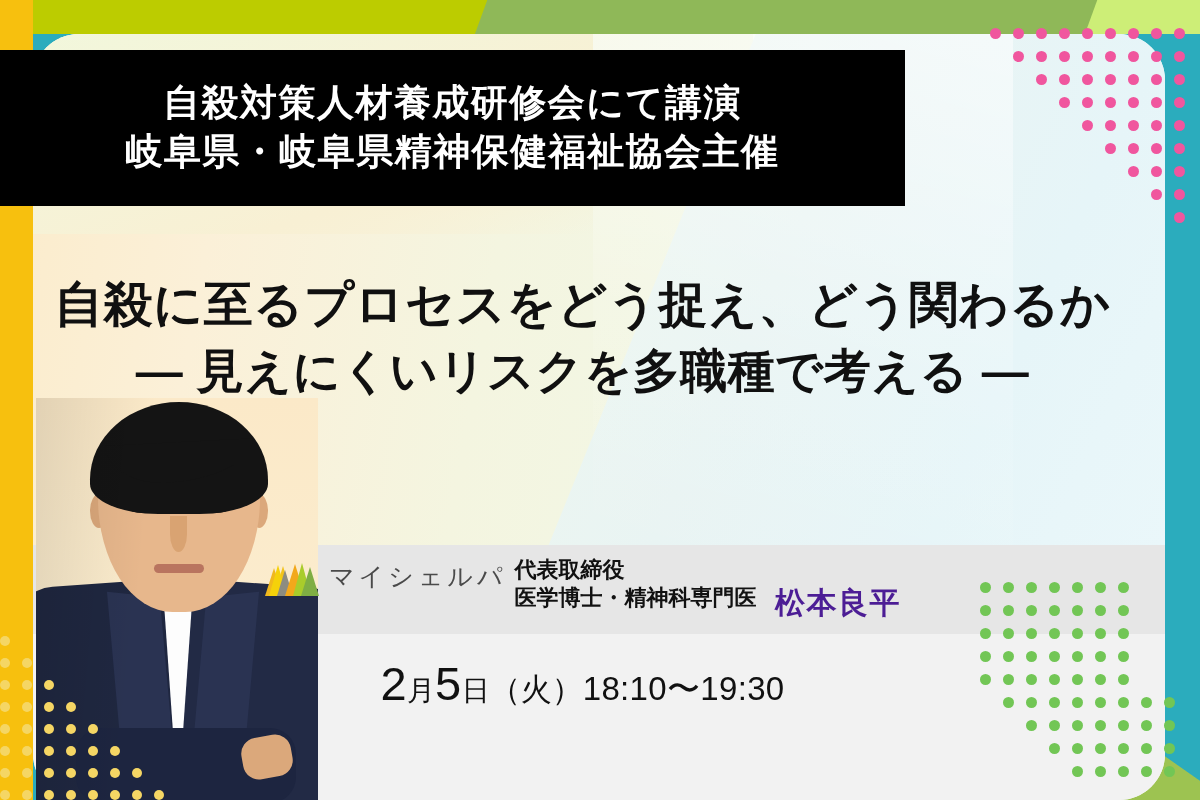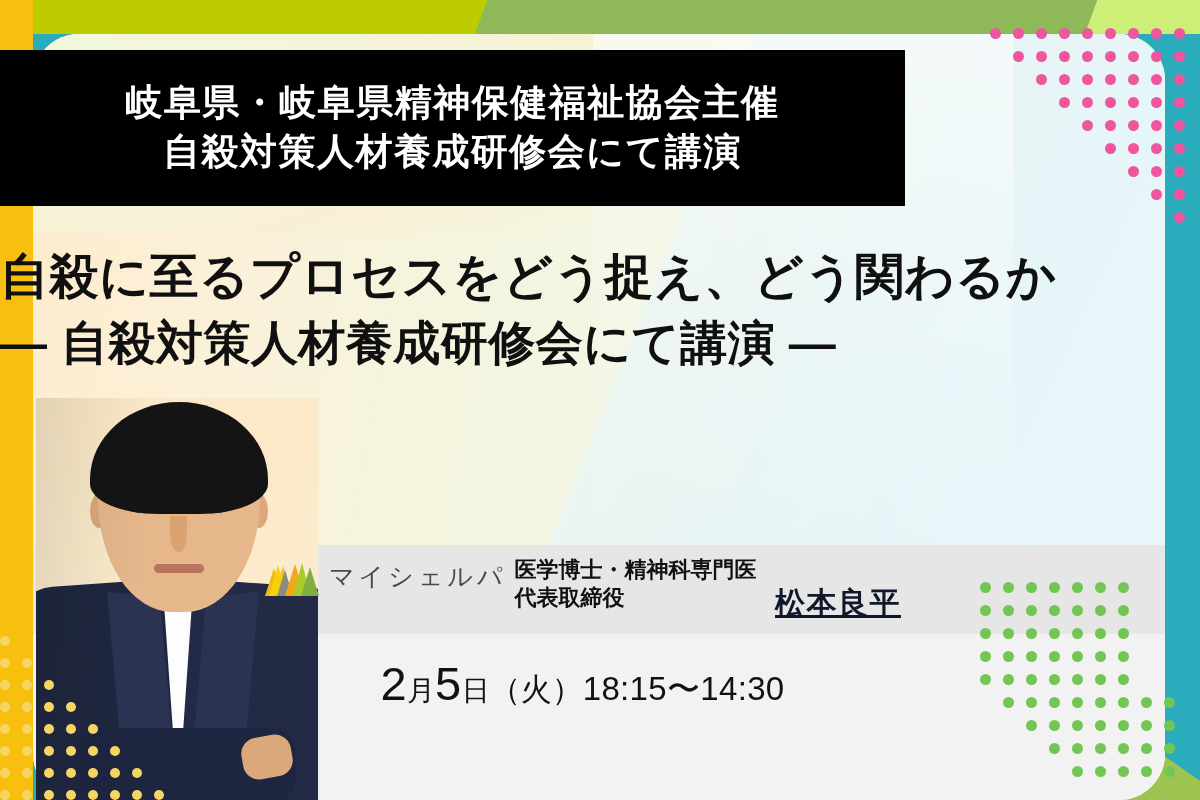--- a/index.html
+++ b/index.html
@@ -278,22 +278,23 @@
     font-weight: 700;
     letter-spacing: .04em;
     line-height: 1.16;
     white-space: nowrap;
   }
 
   
   .title-wrap {
     position: absolute;
     left: 0;
-    top: 246px;
+    top: 274px;
     width: 1165px;
+    text-align: center;
   }
   .title-main {
     color: #101010;
     font-size: 49px;
     font-weight: 700;
     letter-spacing: .01em;
     line-height: 1.26;
     white-space: nowrap;
   }
   .title-sub {
@@ -340,24 +341,23 @@
     font-weight: 700;
     color: #111111;
     white-space: nowrap;
   }
   .speaker-name {
     position: absolute;
     left: 775px;
     top: 583px;
     font-size: 30px;
     font-weight: 700;
-    color: #0f172a;
+    color: #4c1d95;
     letter-spacing: .05em;
     white-space: nowrap;
-    text-decoration: underline;
   }
 
   
   .datetime {
     position: absolute;
     left: 0;
     top: 656px;
     width: 1165px;
     text-align: center;
     white-space: nowrap;
@@ -574,45 +574,45 @@
       <div class="dot" style="width: 10px; height: 10px; left: 22px; top: 154px;"></div>
       <div class="dot" style="width: 10px; height: 10px; left: 44px; top: 154px;"></div>
       <div class="dot" style="width: 10px; height: 10px; left: 66px; top: 154px;"></div>
       <div class="dot" style="width: 10px; height: 10px; left: 88px; top: 154px;"></div>
       <div class="dot" style="width: 10px; height: 10px; left: 110px; top: 154px;"></div>
       <div class="dot" style="width: 10px; height: 10px; left: 132px; top: 154px;"></div>
       <div class="dot" style="width: 10px; height: 10px; left: 154px; top: 154px;"></div>
     </div>
 
   <div class="banner">
+    <div class="banner-line">自殺対策人材養成研修会にて講演</div>
     <div class="banner-line">岐阜県・岐阜県精神保健福祉協会主催</div>
-    <div class="banner-line">自殺対策人材養成研修会にて講演</div>
   </div>
 
   <div class="title-wrap">
     <div class="title-main">自殺に至るプロセスをどう捉え、どう関わるか</div>
-    <div class="title-sub">― 自殺対策人材養成研修会にて講演 ―</div>
+    <div class="title-sub">― 見えにくいリスクを多職種で考える ―</div>
   </div>
 
   <div class="speaker">
     <svg class="logo-mark" viewBox="0 0 74 36">
       <polygon points="10,36 19,8 28,36" fill="#f0b81e"></polygon>
       <polygon points="19,36 28,6 37,36" fill="#f2c21c"></polygon>
       <polygon points="14,36 23,5 32,36" fill="#f5d10a"></polygon>
       <polygon points="22,36 30,10 38,36" fill="#8d8c80"></polygon>
       <polygon points="30,36 40,4 50,36" fill="#f2a81b"></polygon>
       <polygon points="38,36 47,3 56,36" fill="#a9cc2b"></polygon>
       <polygon points="46,36 55,7 64,36" fill="#7fae43"></polygon>
     </svg>
     <div class="logo-text">マイシェルパ</div>
     <div class="role-block">
+      <div class="role-line">代表取締役</div>
       <div class="role-line">医学博士・精神科専門医</div>
-      <div class="role-line">代表取締役</div>
     </div>
   </div>
   <div class="speaker-name">松本良平</div>
 
   <div class="datetime">
-    <span class="dt-big">2</span><span class="dt-unit">月</span><span class="dt-big">5</span><span class="dt-unit">日</span><span class="dt-day">（火）</span><span class="dt-time">18:15〜14:30</span>
+    <span class="dt-big">2</span><span class="dt-unit">月</span><span class="dt-big">5</span><span class="dt-unit">日</span><span class="dt-day">（火）</span><span class="dt-time">18:10〜19:30</span>
   </div>
 
 
 </div>
 
 </body></html>

